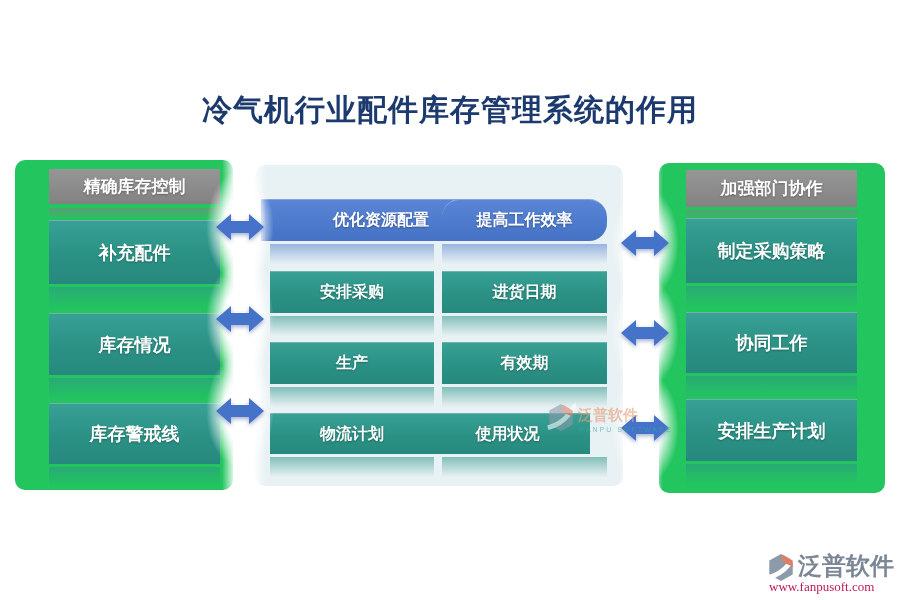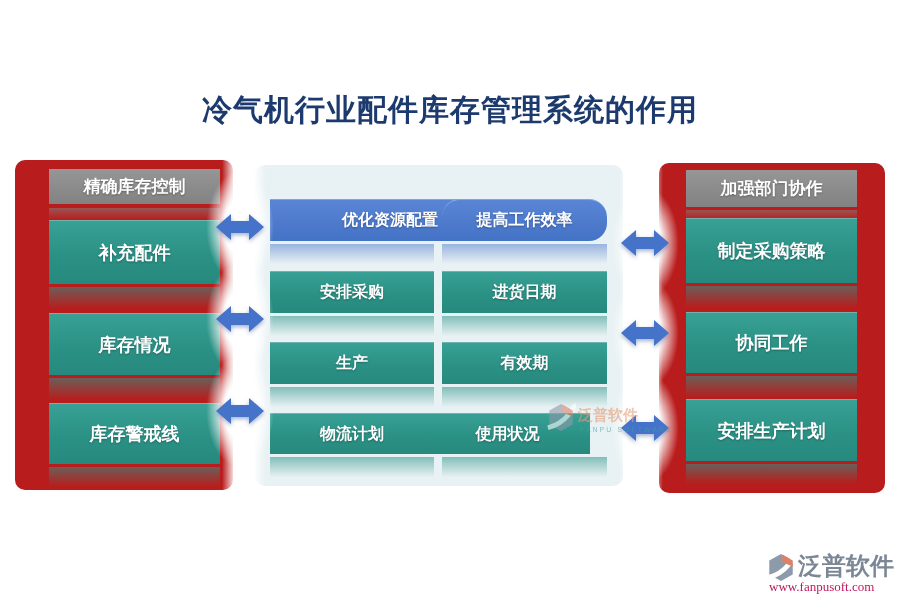--- a/index.html
+++ b/index.html
@@ -9,21 +9,21 @@
     font-family:"Liberation Serif","DejaVu Serif",serif;
   }
   .abs{position:absolute;}
   
   .page-title{
     left:0;right:0;top:90px;text-align:center;
     font-size:30px;font-weight:bold;color:#1c3a6e;letter-spacing:1px;
   }
   
   .panel{border-radius:10px;z-index:1;}
-  .panel.mint{background:#b91c1c;}
+  .panel.mint{background:#22c55e;}
   .panel.ice{background:#e8f1f3;}
   #left-panel{left:15px;top:160px;width:218px;height:330px;}
   #mid-panel{left:255px;top:165px;width:368px;height:321px;}
   #right-panel{left:659px;top:163px;width:226px;height:330px;}
   
   .hdr{
     background:linear-gradient(180deg,#969696,#828282);
     color:#fff;font-weight:bold;font-size:17px;
     display:flex;align-items:center;justify-content:center;
     text-shadow:0 1px 2px rgba(0,0,0,.3);
@@ -90,21 +90,21 @@
 
   <div class="abs box teal side" style="left:34px;top:153px;width:171px;height:61px;">库存情况</div>
   <div class="abs refl-teal" style="left:34px;top:218px;width:171px;height:22px;"></div>
 
   <div class="abs box teal side" style="left:34px;top:243px;width:171px;height:60px;">库存警戒线</div>
   <div class="abs refl-teal" style="left:34px;top:307px;width:171px;height:20px;"></div>
 </div>
 
 <div class="abs panel ice" id="mid-panel">
 
-  <div class="abs box blue mid" style="left:15px;top:34px;width:164px;height:41px;padding-left:38px;">优化资源配置</div>
+  <div class="abs box blue mid" style="left:6px;top:34px;width:164px;height:41px;padding-left:38px;">优化资源配置</div>
   <div class="abs box blue mid" style="left:187px;top:34px;width:165px;height:41px;border-radius:18px;">提高工作效率</div>
   <div class="abs refl-blue" style="left:15px;top:79px;width:164px;height:20px;"></div>
   <div class="abs refl-blue" style="left:187px;top:79px;width:165px;height:20px;"></div>
 
   <div class="abs box teal mid" style="left:15px;top:106px;width:164px;height:41px;">安排采购</div>
   <div class="abs box teal mid" style="left:187px;top:106px;width:165px;height:41px;">进货日期</div>
   <div class="abs refl-teal" style="left:15px;top:151px;width:164px;height:20px;"></div>
   <div class="abs refl-teal" style="left:187px;top:151px;width:165px;height:20px;"></div>
 
   <div class="abs box teal mid" style="left:15px;top:177px;width:164px;height:41px;">生产</div>

